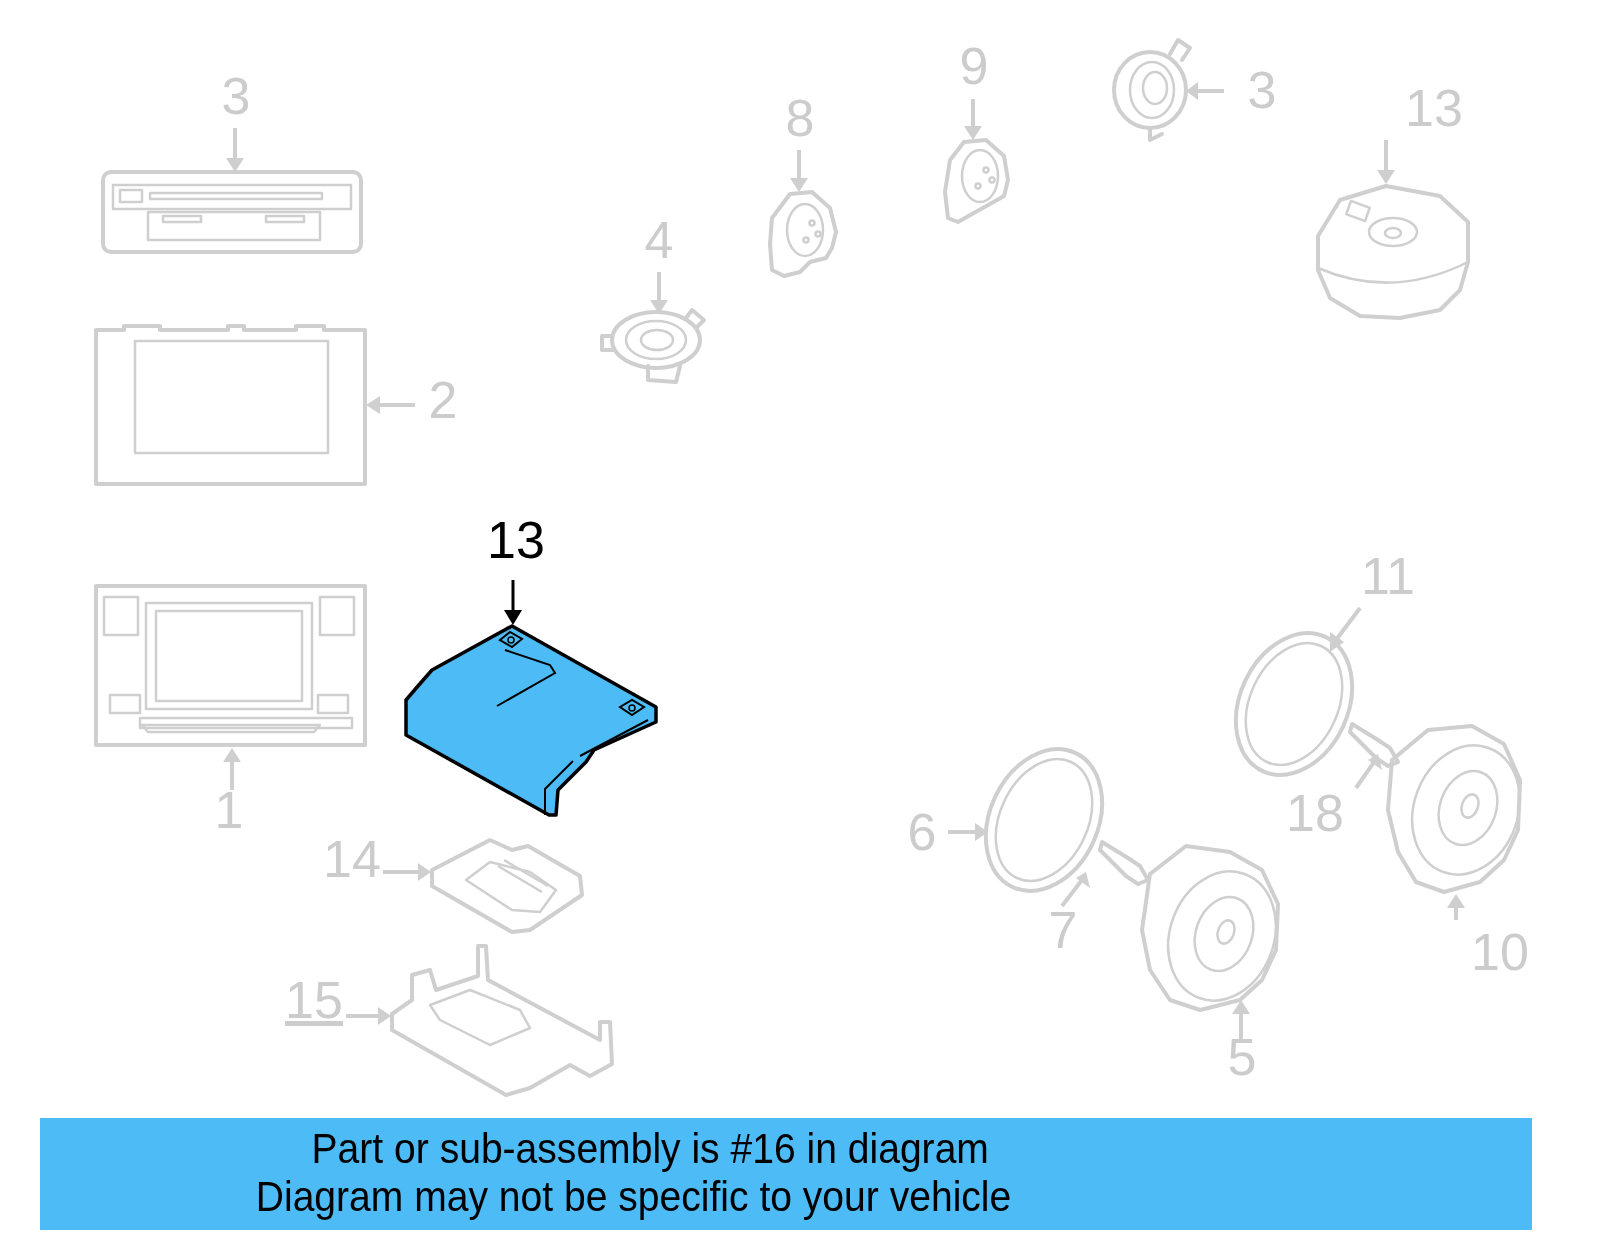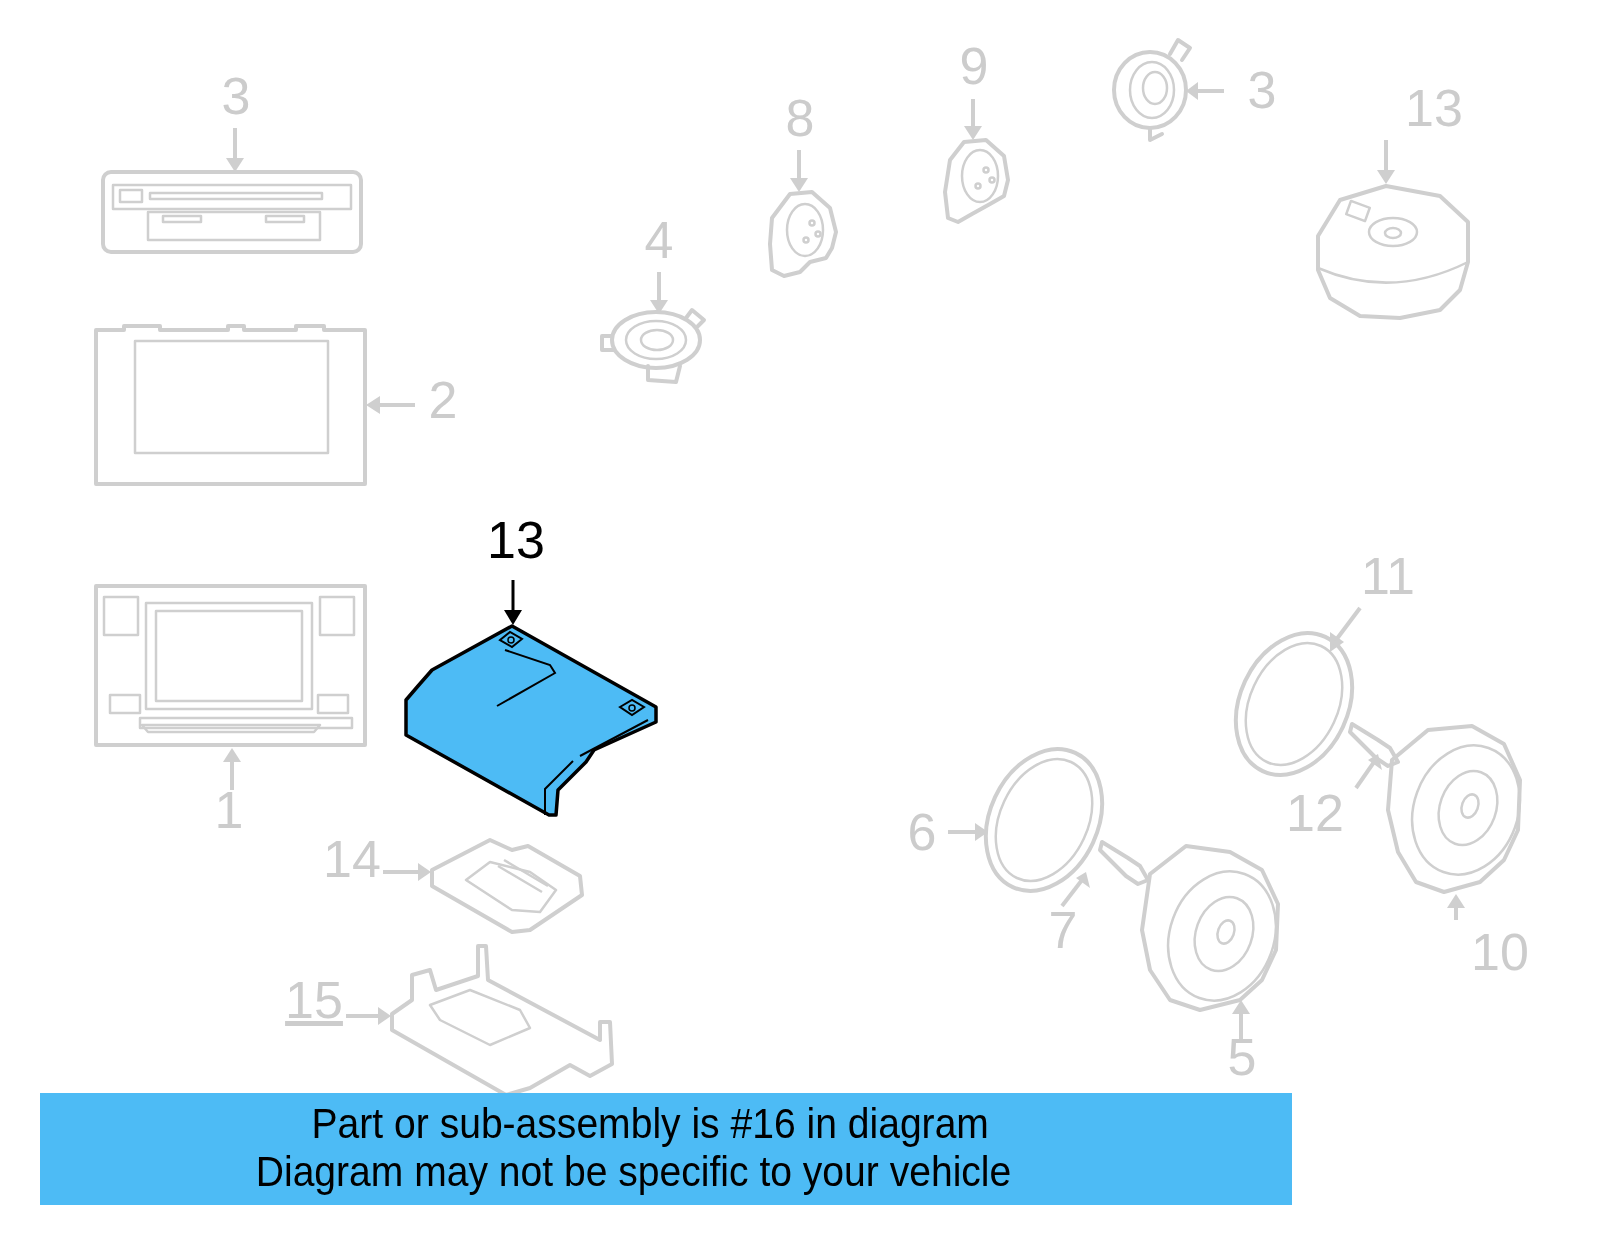--- a/index.html
+++ b/index.html
@@ -1,20 +1,20 @@
 <!DOCTYPE html>
 <html><head>
 <meta charset="utf-8">
 <style>
   html, body { margin:0; padding:0; background:#ffffff; }
   body { width:1600px; height:1249px; position:relative; overflow:hidden; font-family:"Liberation Sans", sans-serif; }
   #diagram { position:absolute; left:0; top:0; width:1600px; height:1249px; }
   .part-label { position:absolute; font-family:"Liberation Sans", sans-serif; font-size:52px; color:#cccccc; line-height:1; transform:translate(-50%,-50%); white-space:nowrap; }
   .part-label.highlight { color:#000000; }
-  .banner { position:absolute; left:40px; top:1093px; width:1252px; height:112px; background:#4DBBF5; }
+  .banner { position:absolute; left:40px; top:1118px; width:1492px; height:112px; background:#4DBBF5; }
   .banner-line { position:absolute; left:0; width:1520px; text-align:left; font-size:42px; color:#000; line-height:1; font-family:"Liberation Sans", sans-serif; transform:scaleX(0.93); transform-origin:left; }
   .banner-line.l1 { top:10px; padding-left:292px; }
   .banner-line.l2 { top:58px; padding-left:232px; }
   .g { fill:none; stroke:#cfcfcf; stroke-width:4; stroke-linejoin:round; stroke-linecap:round; }
   .gt { fill:none; stroke:#cfcfcf; stroke-width:2.5; stroke-linejoin:round; }
   .arr { stroke:#cfcfcf; stroke-width:4; fill:none; }
   .ah { fill:#cfcfcf; stroke:none; }
 </style>
 </head>
 <body>
@@ -183,21 +183,21 @@
 <div class="part-label" style="left:443px;top:400px;">2</div>
 <div class="part-label" style="left:236px;top:96px;">3</div>
 <div class="part-label" style="left:659px;top:240px;">4</div>
 <div class="part-label" style="left:1242px;top:1057px;">5</div>
 <div class="part-label" style="left:922px;top:832px;">6</div>
 <div class="part-label" style="left:1063px;top:930px;">7</div>
 <div class="part-label" style="left:800px;top:118px;">8</div>
 <div class="part-label" style="left:974px;top:66px;">9</div>
 <div class="part-label" style="left:1456px;top:952px;margin-left:44px;">10</div>
 <div class="part-label" style="left:1388px;top:576px;">11</div>
-<div class="part-label" style="left:1315px;top:813px;">12</div>
+<div class="part-label" style="left:1315px;top:813px;">18</div>
 <div class="part-label" style="left:1434px;top:108px;">13</div>
 <div class="part-label" style="left:352px;top:859px;text-align:center;">14</div>
 <div class="part-label" style="left:314px;top:1000px;text-decoration:underline;">15</div>
 <div class="part-label highlight" style="left:516px;top:540px;">13</div>
 <div class="part-label" style="left:1262px;top:90px;">3</div>
 
 <div class="banner">
   <div class="banner-line l1">Part or sub-assembly is #16 in diagram</div>
   <div class="banner-line l2">Diagram may not be specific to your vehicle</div>
 </div>

